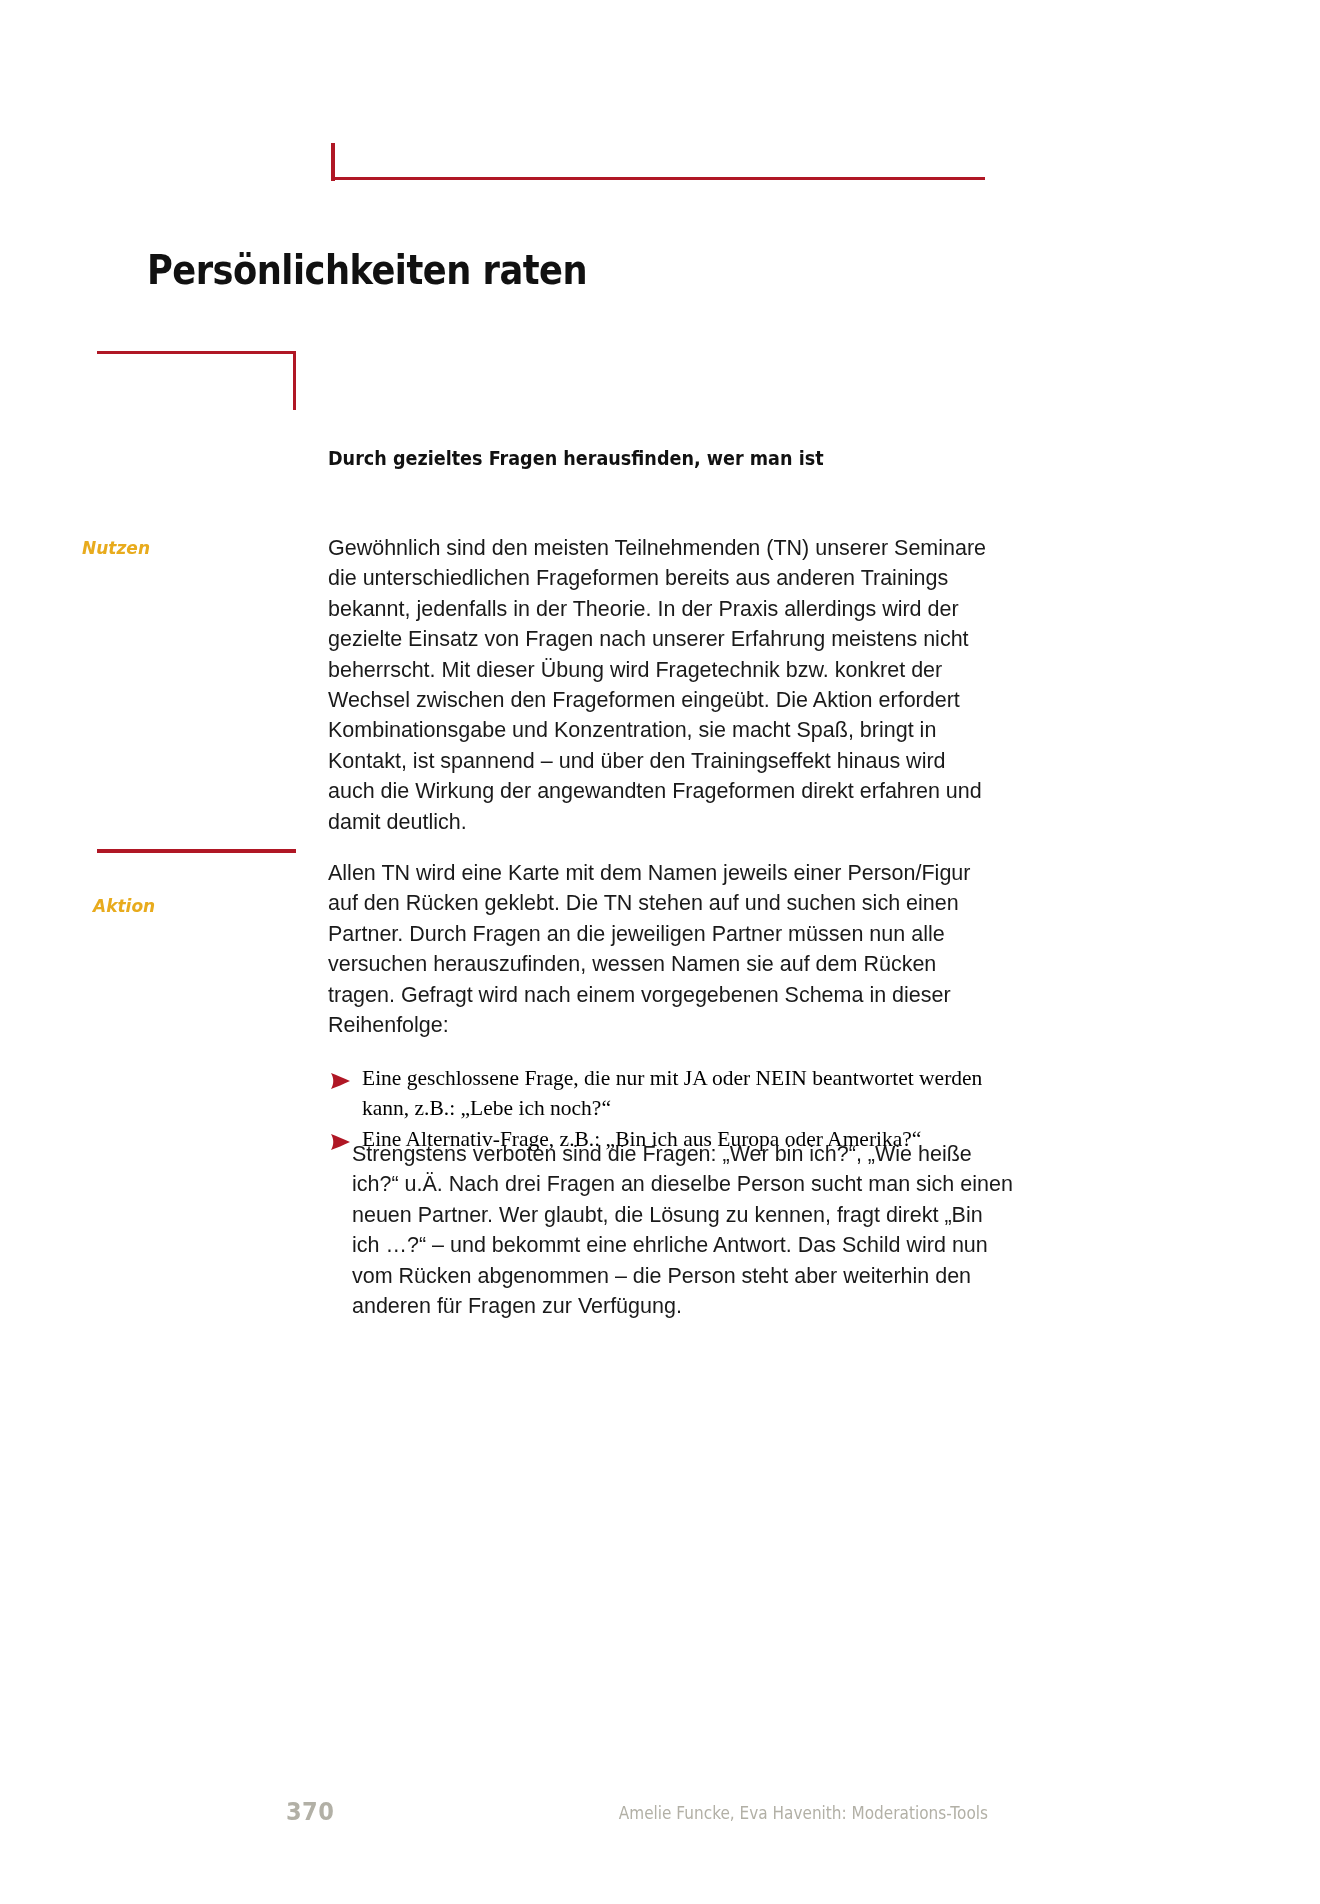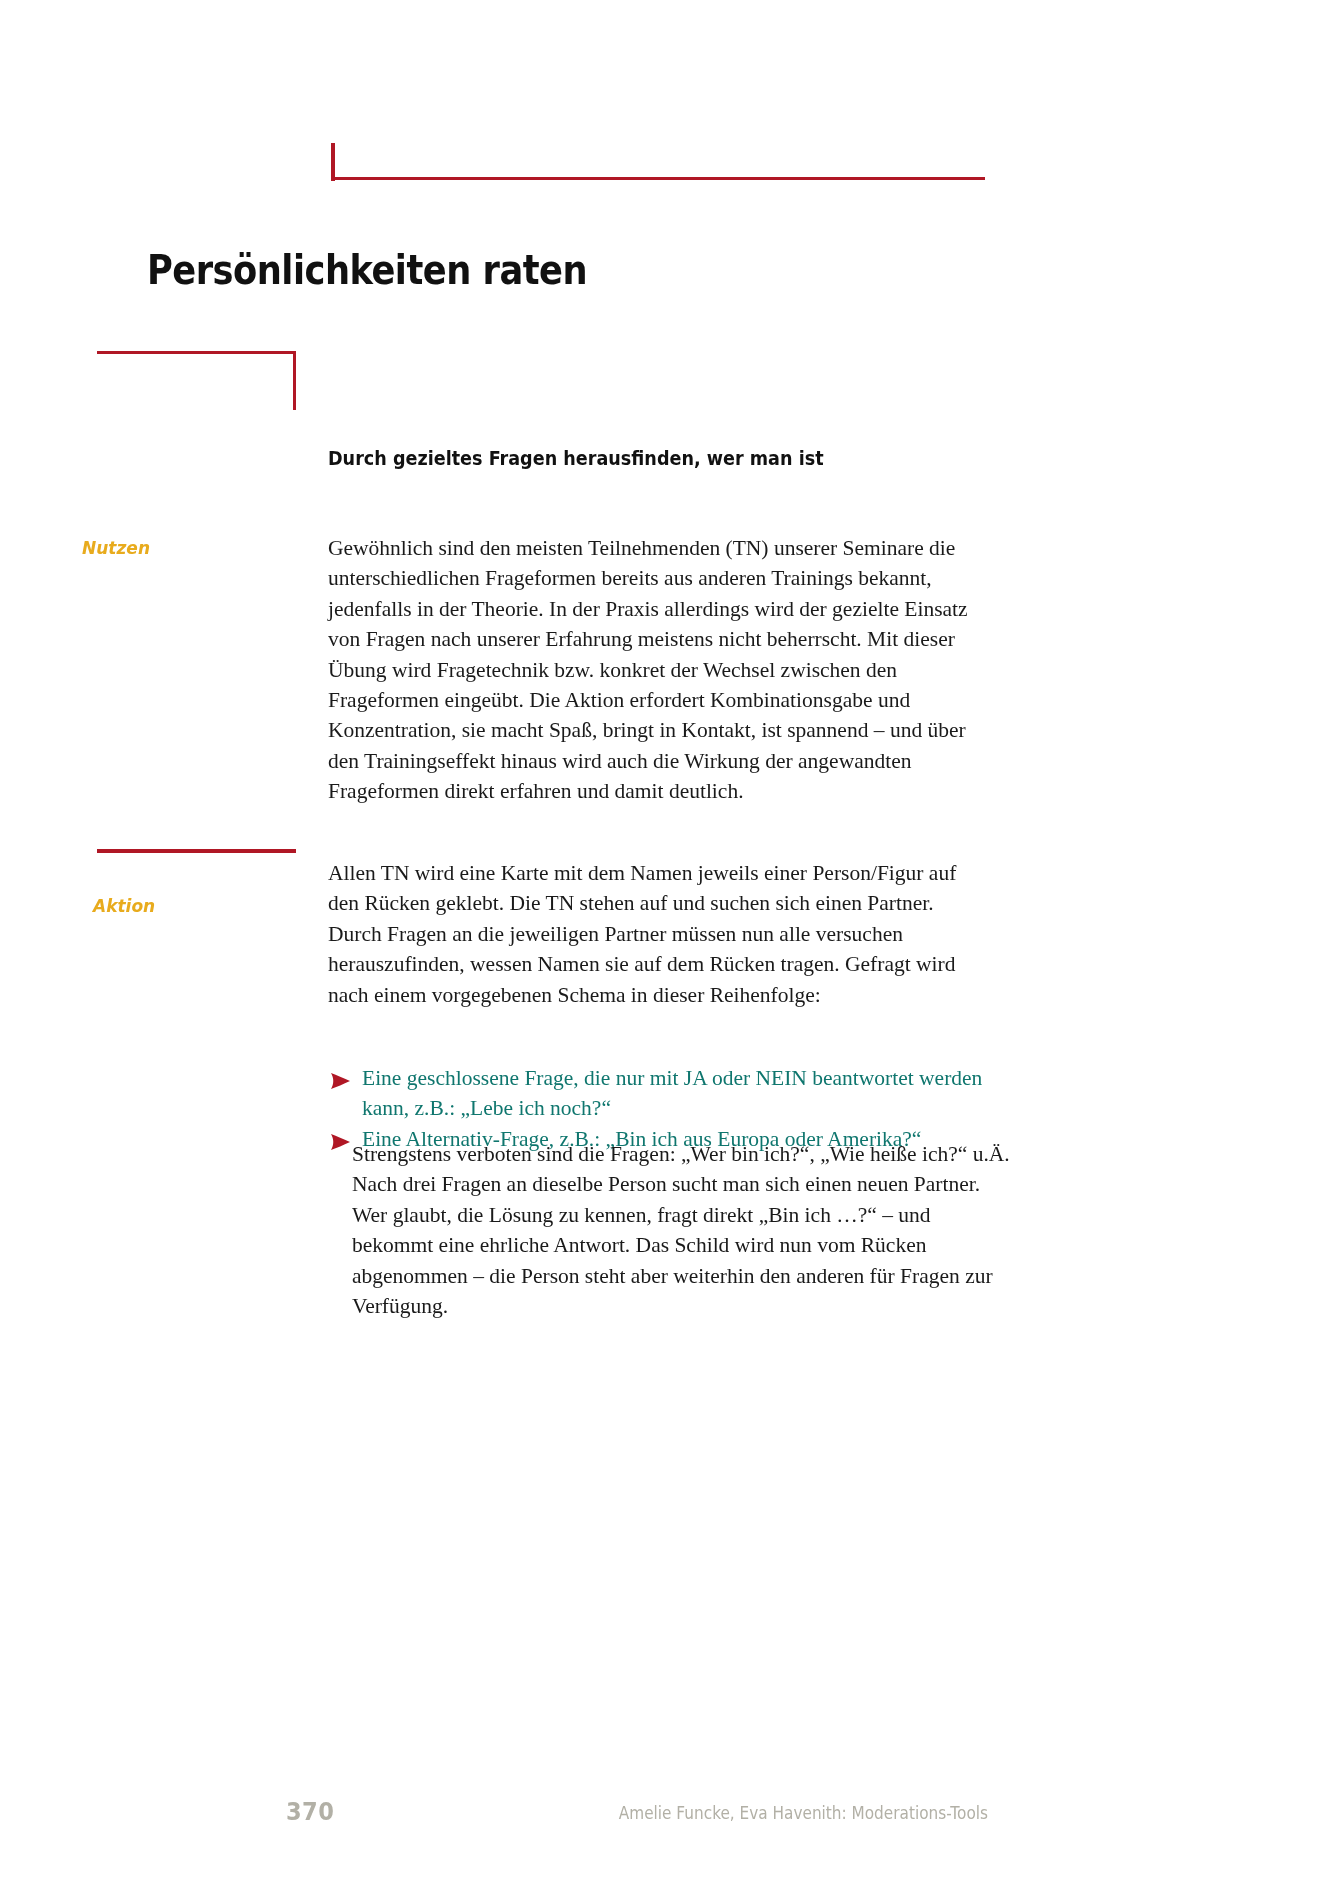--- a/index.html
+++ b/index.html
@@ -107,21 +107,21 @@
     width: 160px;
   }
   .label-nutzen { left: 82px; top: 538px; }
   .label-aktion { left: 93px; top: 896px; }
 
   
   .body-block {
     position: absolute;
     left: 328px;
     width: 664px;
-    font-family: Liberation Serif, serif;
+    font-family: Liberation Sans, sans-serif;
     font-size: 21.5px;
     line-height: 30.4px;
     color: #1a1a1a;
     text-align: left;
   }
   .block-nutzen { top: 533px; }
   .block-aktion { top: 858px; }
   .block-tail   { top: 1139px; margin-left: 24px; }
 
   .body-block p { margin: 0; }
@@ -132,21 +132,21 @@
     left: 328px;
     top: 1063px;
     width: 664px;
   }
   .bullet-row {
     display: flex;
     align-items: flex-start;
     font-family: "Liberation Serif", "DejaVu Serif", serif;
     font-size: 21.5px;
     line-height: 30.4px;
-    color: #0f766e;
+    color: #000000;
   }
   .bullet-marker {
     flex: 0 0 auto;
     width: 32px;
     padding-top: 9px;
     padding-left: 2px;
   }
   .bullet-marker svg { display: block; }
   .bullet-text { flex: 1 1 auto; }
 

